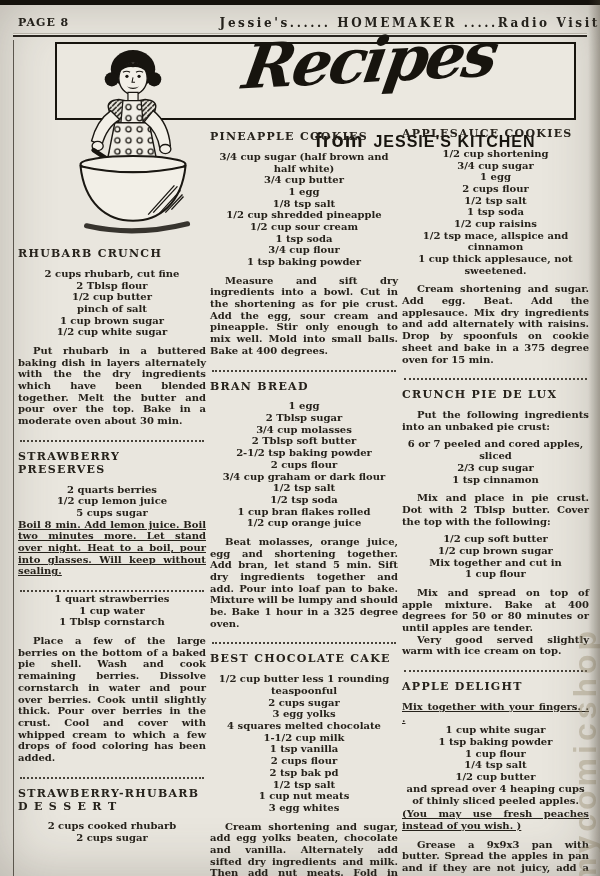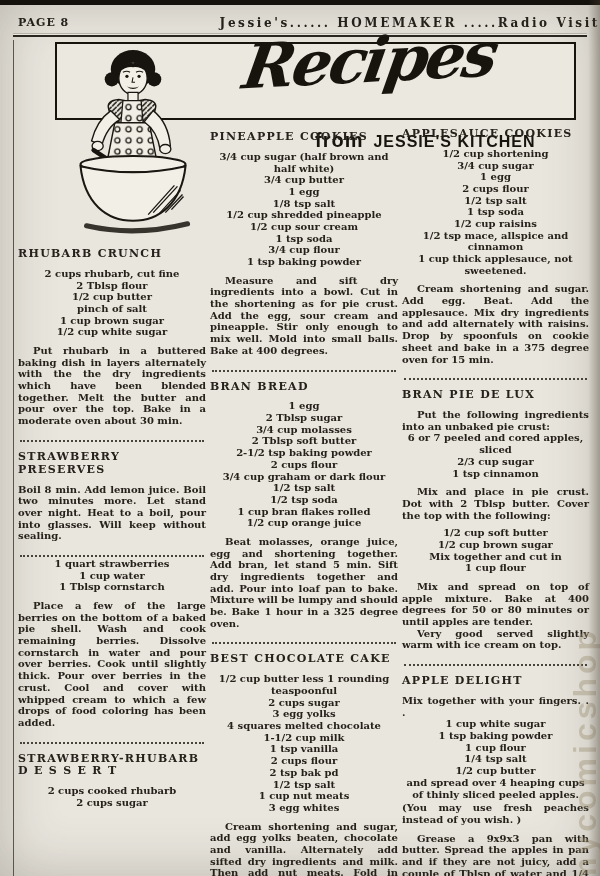--- a/index.html
+++ b/index.html
@@ -32,21 +32,21 @@
   .illustration{position:absolute;left:56px;top:46px;width:152px;height:202px;}
 
   .col{position:absolute;font-size:10px;line-height:1.17;font-weight:bold;color:#26221b;}
   #col1{left:18px;top:248px;width:188px;}
   #col2{left:210px;top:131px;width:188px;}
   #col3{left:402px;top:128px;width:187px;}
   .col h3{font-size:11px;text-align:left;letter-spacing:1.3px;margin:9px 0 7px;font-weight:bold;white-space:pre-line;}
   .col section:first-child h3{margin-top:0;}
   .ing{white-space:pre-line;margin:0;text-align:center;}
   .para{text-align:justify;text-indent:15px;margin:7px 0 0;}
-  .para.flush{text-indent:0;margin-top:0;}
+  .para.flush{text-indent:0;margin-top:0;text-decoration:underline;}
   .dots{border-bottom:2px dotted #47423a;height:5px;margin:8px 2px 1px;}
 
   .watermark{
     position:absolute;right:-4px;top:556px;height:330px;
     writing-mode:vertical-rl;transform:rotate(180deg);
     font-family:"Liberation Sans",sans-serif;font-size:32px;font-weight:bold;
     letter-spacing:4px;color:rgba(156,143,114,.42);pointer-events:none;
   }
 </style>
 </head>
@@ -128,20 +128,23 @@
 2 Tblsp flour
 1/2 cup butter
 pinch of salt
 1 cup brown sugar
 1/2 cup white sugar</div>
       <p class="para">Put rhubarb in a buttered baking dish in layers alternately with the the dry ingredients which have been blended together.  Melt the butter and pour over the top.  Bake in a moderate oven about 30 min.</p>
       <div class="dots"></div>
     </section>
     <section>
       <h3>STRAWBERRY PRESERVES</h3>
+      <div class="ing">2 quarts berries
+1/2 cup lemon juice
+5 cups sugar</div>
       <p class="para flush">Boil 8 min.  Add lemon juice. Boil two minutes more. Let stand over night.  Heat to a boil, pour into glasses. Will keep without sealing.</p>
       <div class="dots"></div>
     </section>
     <section>
       <div class="ing">1 quart strawberries
 1 cup water
 1 Tblsp cornstarch</div>
       <p class="para">Place a few of the large berries on the bottom of a baked pie shell. Wash and cook remaining berries. Dissolve cornstarch in water and pour over berries.  Cook until slightly thick.  Pour over berries in the crust.  Cool and cover with whipped cream to which a few drops of food coloring has been added.</p>
       <div class="dots"></div>
     </section>
@@ -211,23 +214,23 @@
 2 cups flour
 1/2 tsp salt
 1 tsp soda
 1/2 cup raisins
 1/2 tsp mace, allspice and cinnamon
 1 cup thick applesauce, not sweetened.</div>
       <p class="para">Cream shortening and sugar. Add egg.  Beat.  Add the applesauce. Mix dry ingredients and add alternately with raisins.  Drop by spoonfuls on cookie sheet and bake in a 375 degree oven for 15 min.</p>
       <div class="dots"></div>
     </section>
     <section>
-      <h3>BRAN  PIE  DE LUX</h3>
+      <h3>CRUNCH  PIE  DE LUX</h3>
       <p class="para">Put the following ingredients into an unbaked pie crust:</p>
-      <div class="ing" style="">6 or 7 peeled and cored apples, sliced
+      <div class="ing" style="margin-top:6px">6 or 7 peeled and cored apples, sliced
 2/3 cup sugar
 1 tsp cinnamon</div>
       <p class="para">Mix and place in pie crust.  Dot with 2 Tblsp butter.  Cover the top with the following:</p>
       <div class="ing" style="margin-top:6px">1/2 cup soft butter
 1/2 cup brown sugar
 Mix together and cut in
 1 cup flour</div>
       <p class="para">Mix  and  spread on top of apple mixture.  Bake at 400 degrees for 50  or  80 minutes or until apples are tender.</p>
       <p class="para" style="margin-top:0">Very good served slightly warm with ice cream on top.</p>
       <div class="dots"></div>

